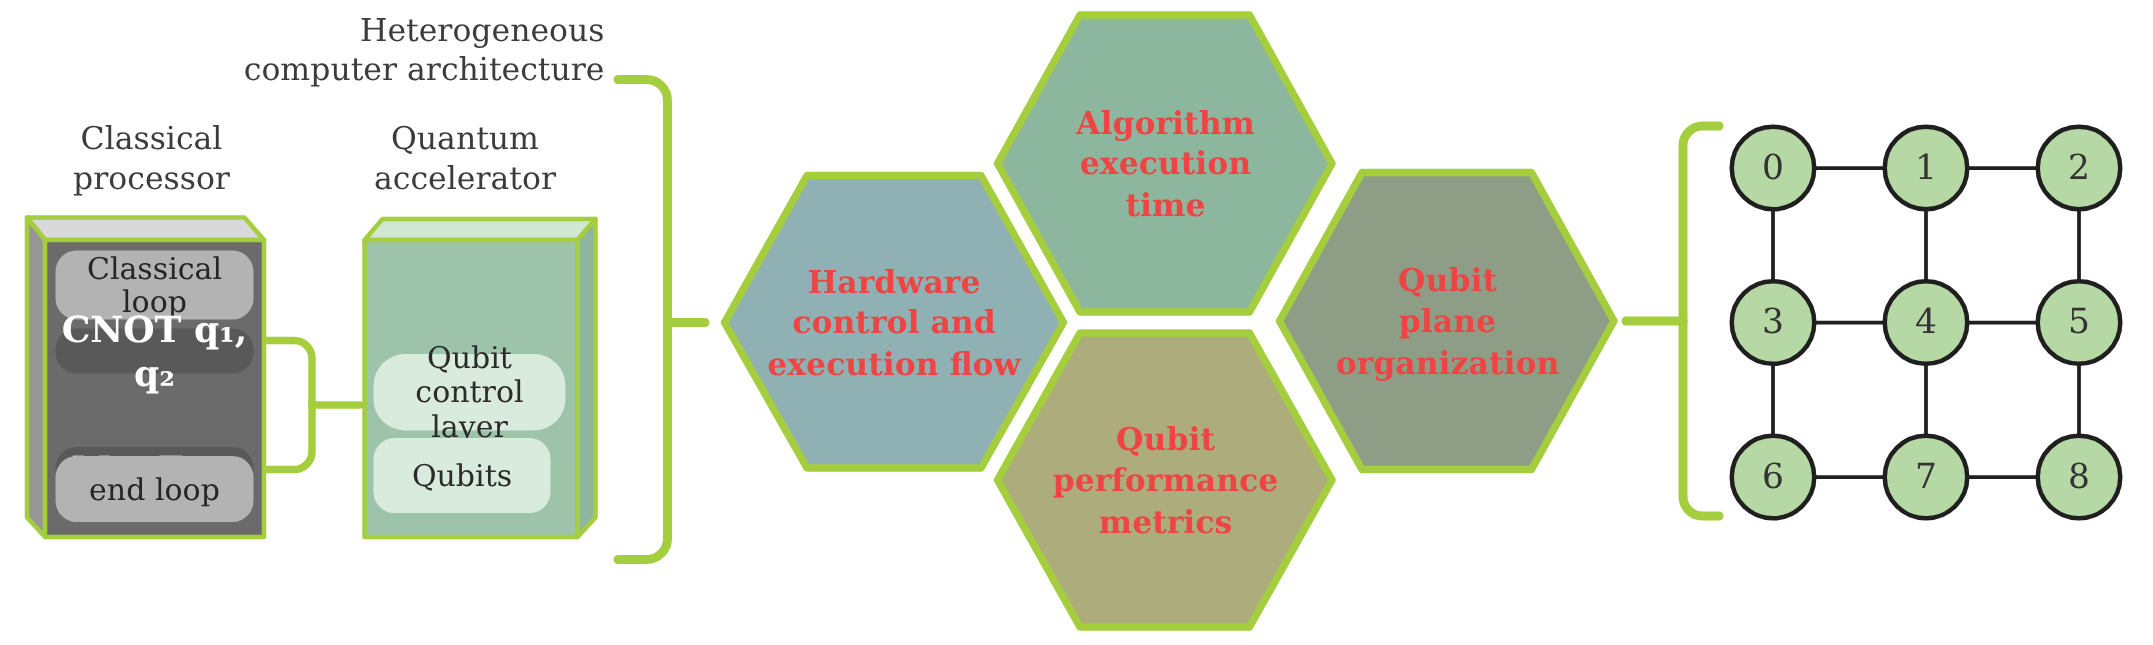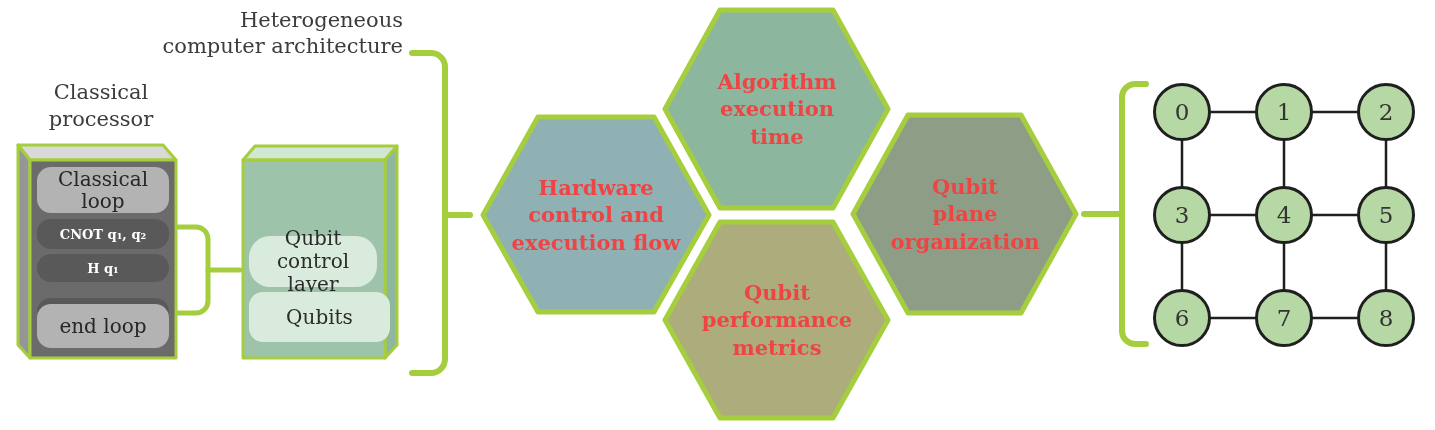--- a/index.html
+++ b/index.html
@@ -19,21 +19,21 @@
   .lbl.boxlbl{font-size:21px;line-height:1.28;text-align:center;}
   .hexlbl{
     position:absolute;width:220px;text-align:center;color:#ef4444;font-weight:bold;
     font-size:21px;line-height:1.3;white-space:pre-line;
   }
   .row{
     position:absolute;display:flex;align-items:center;justify-content:center;
     text-align:center;white-space:pre-line;border-radius:14px;box-sizing:border-box;
   }
   .row.light{background:#b3b3b3;color:#262626;font-size:20px;line-height:1.1;}
-  .row.dark{background:#595959;color:#ffffff;font-weight:bold;font-size:13px;}
+  .row.dark{background:#595959;color:#ffffff;font-weight:bold;font-size:24px;}
   .row.qdark{background:#6f8f7c;color:#ffffff;font-weight:bold;font-size:20px;line-height:1.15;}
   .row.pale{background:#d9ebdc;color:#2b2b2b;font-size:20px;line-height:1.15;}
   .qubit{
     position:absolute;width:58px;height:58px;border-radius:50%;background:#b6d8a4;
     border:3px solid #1f1f1f;box-sizing:border-box;display:flex;align-items:center;
     justify-content:center;font-size:23px;color:#333333;
   }
 </style>
 </head>
 <body>
@@ -76,31 +76,32 @@
 
     <path class="grid-edges" d="M1182,112 H1386 M1182,215 H1386 M1182,318 H1386 M1182,112 V318 M1284,112 V318 M1386,112 V318"></path>
   </svg>
 
   <div class="lbl title" style="left:150px;top:8px;width:253px;">Heterogeneous
 computer architecture</div>
 
   <div class="lbl boxlbl" style="left:11px;top:79px;width:180px;">Classical
 processor</div>
 
+  <div class="lbl boxlbl" style="left:220px;top:79px;width:180px;">Quantum
+accelerator</div>
 
   <div class="row light" style="left:37px;top:167px;width:132px;height:46px;">Classical
 loop</div>
   <div class="row dark" style="left:37px;top:219px;width:132px;height:30px;">CNOT q₁, q₂</div>
-  <div class="row dark" style="left:37px;top:254px;width:132px;height:28px;">H q₁</div>
   <div class="row dark" style="left:37px;top:298px;width:132px;height:29px;">MeaZ q₂</div>
   <div class="row light" style="left:37px;top:304px;width:132px;height:44px;">end loop</div>
 
   <div class="row pale" style="left:249px;top:236px;width:128px;height:51px;border-radius:21px;">Qubit control
 layer</div>
-  <div class="row pale" style="left:249px;top:292px;width:141px;height:50px;">Qubits</div>
+  <div class="row pale" style="left:249px;top:292px;width:118px;height:50px;">Qubits</div>
 
   <div class="hexlbl" style="left:486px;top:174px;">Hardware
 control and
 execution flow</div>
   <div class="hexlbl" style="left:667px;top:68px;">Algorithm
 execution
 time</div>
   <div class="hexlbl" style="left:667px;top:279px;">Qubit
 performance
 metrics</div>

